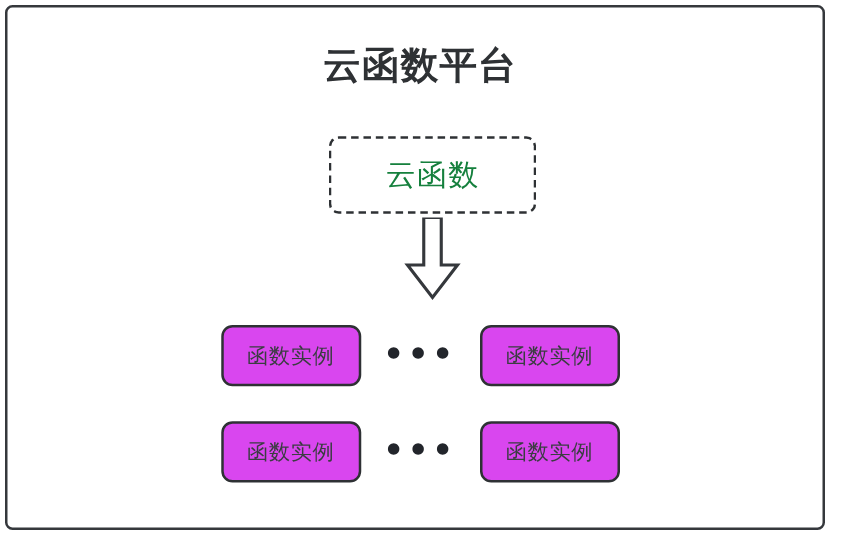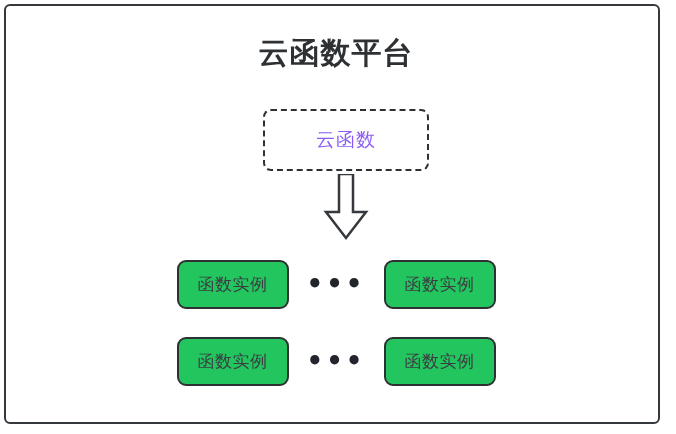--- a/index.html
+++ b/index.html
@@ -56,22 +56,22 @@
     height: 62px;
     box-sizing: border-box;
     border: 2.5px dashed #2e3134;
     border-radius: 8px;
     background: #ffffff;
     display: flex;
     align-items: center;
     justify-content: center;
   }
   .cloud-fn-label {
-    font-size: 19px;
-    color: #8b5cf6;
+    font-size: 24px;
+    color: #15803d;
     letter-spacing: 1px;
     white-space: nowrap;
   }
 
   
   .down-arrow {
     position: absolute;
     left: 316px;
     top: 168px;
     width: 48px;
@@ -90,21 +90,21 @@
   }
   .row-1 { top: 253px; }
   .row-2 { top: 330px; }
 
   .instance-box {
     width: 112px;
     height: 49px;
     box-sizing: border-box;
     border: 2.5px solid #2e3134;
     border-radius: 9px;
-    background: #22c55e;
+    background: #d946ef;
     display: flex;
     align-items: center;
     justify-content: center;
   }
   .instance-label {
     font-size: 17px;
     color: #3a3d41;
     letter-spacing: 0.5px;
     white-space: nowrap;
   }

